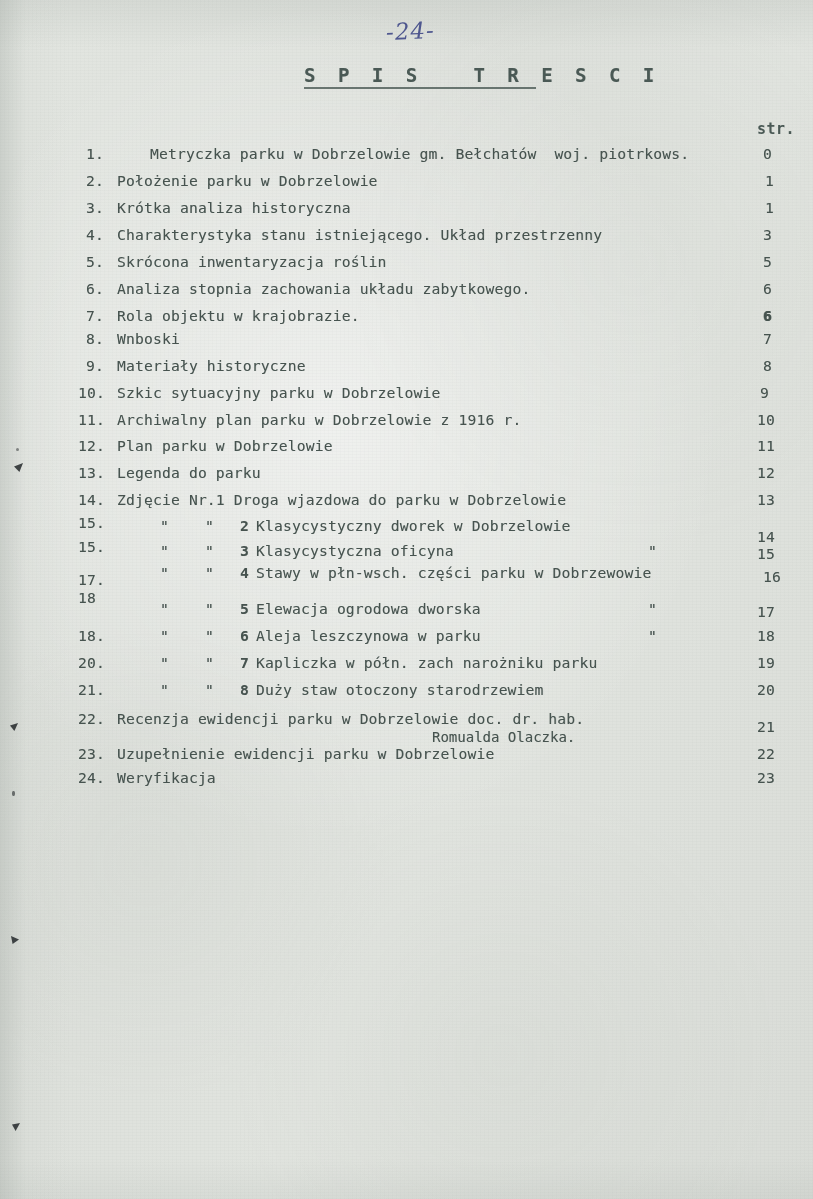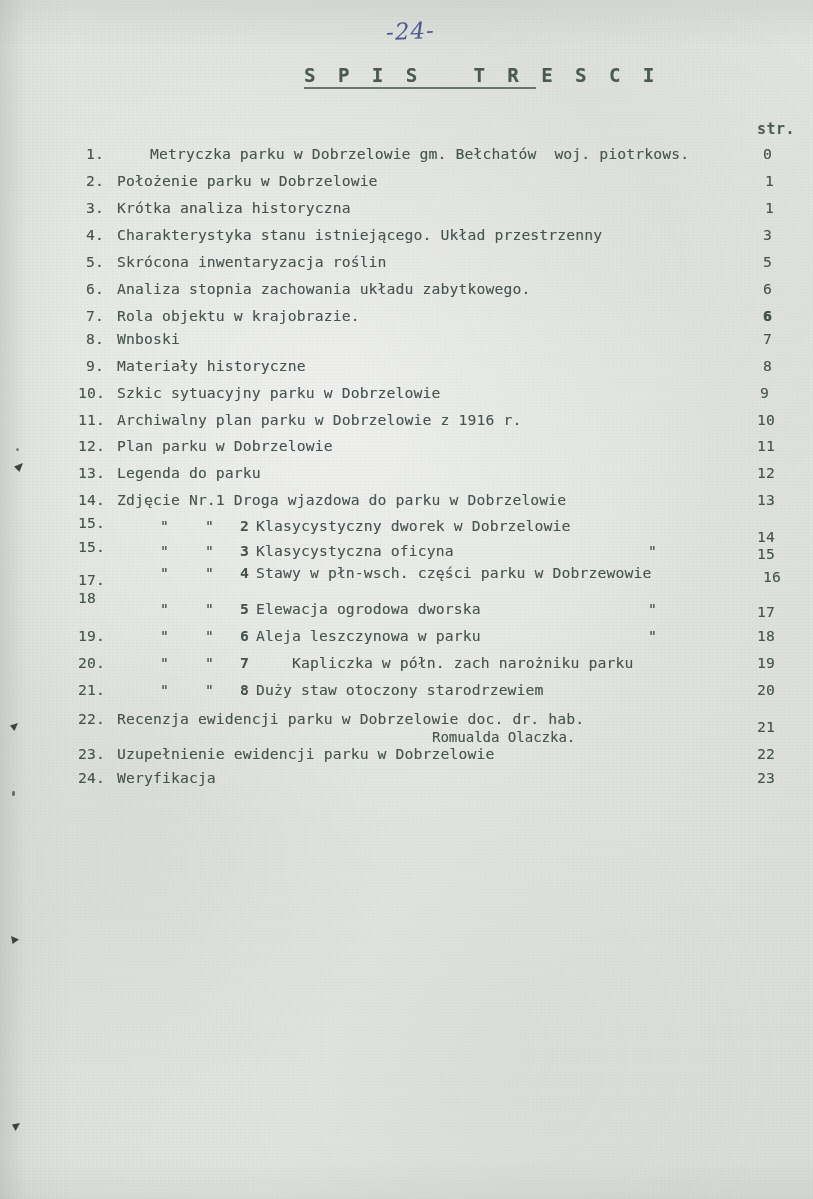--- a/index.html
+++ b/index.html
@@ -219,32 +219,32 @@
       <div class="row" style="left: 240px; top: 564px; font-weight: bold;">4</div>
       <div class="row" style="left: 256px; top: 564px;">Stawy w płn-wsch. części parku w Dobrzewowie</div>
       <div class="row pg" style="left: 763px; top: 568px; text-align: center;">16</div>
       <div class="row num" style="left: 78px; top: 589px;">18</div>
       <div class="row ditto" style="left: 160px; top: 600px;">"</div>
       <div class="row ditto" style="left: 205px; top: 600px;">"</div>
       <div class="row" style="left: 240px; top: 600px; font-weight: bold;">5</div>
       <div class="row" style="left: 256px; top: 600px;">Elewacja ogrodowa dworska</div>
       <div class="row ditto" style="left: 648px; top: 600px;">"</div>
       <div class="row pg" style="left: 757px; top: 603px;">17</div>
-      <div class="row num" style="left: 78px; top: 627px;">19.</div>
+      <div class="row num" style="left: 78px; top: 627px;">18.</div>
       <div class="row ditto" style="left: 160px; top: 627px;">"</div>
       <div class="row ditto" style="left: 205px; top: 627px;">"</div>
       <div class="row" style="left: 240px; top: 627px; font-weight: bold;">6</div>
       <div class="row" style="left: 256px; top: 627px;">Aleja leszczynowa w parku</div>
       <div class="row ditto" style="left: 648px; top: 627px;">"</div>
       <div class="row pg" style="left: 757px; top: 627px;">18</div>
       <div class="row num" style="left: 78px; top: 654px;">20.</div>
       <div class="row ditto" style="left: 160px; top: 654px;">"</div>
       <div class="row ditto" style="left: 205px; top: 654px;">"</div>
       <div class="row" style="left: 240px; top: 654px; font-weight: bold;">7</div>
-      <div class="row" style="left: 256px; top: 654px; margin-left: 36px;">Kapliczka w półn. zach narożniku parku</div>
+      <div class="row" style="left: 256px; top: 654px;">Kapliczka w półn. zach narożniku parku</div>
       <div class="row pg" style="left: 757px; top: 654px;">19</div>
       <div class="row num" style="left: 78px; top: 681px;">21.</div>
       <div class="row ditto" style="left: 160px; top: 681px;">"</div>
       <div class="row ditto" style="left: 205px; top: 681px;">"</div>
       <div class="row" style="left: 240px; top: 681px; font-weight: bold;">8</div>
       <div class="row" style="left: 256px; top: 681px;">Duży staw otoczony starodrzewiem</div>
       <div class="row pg" style="left: 757px; top: 681px;">20</div>
       <div class="row num" style="left: 78px; top: 710px;">22.</div>
       <div class="row txt" style="top: 710px;">Recenzja ewidencji parku w Dobrzelowie doc. dr. hab.</div>
       <div class="sub" style="top: 729px;">Romualda Olaczka.</div>

